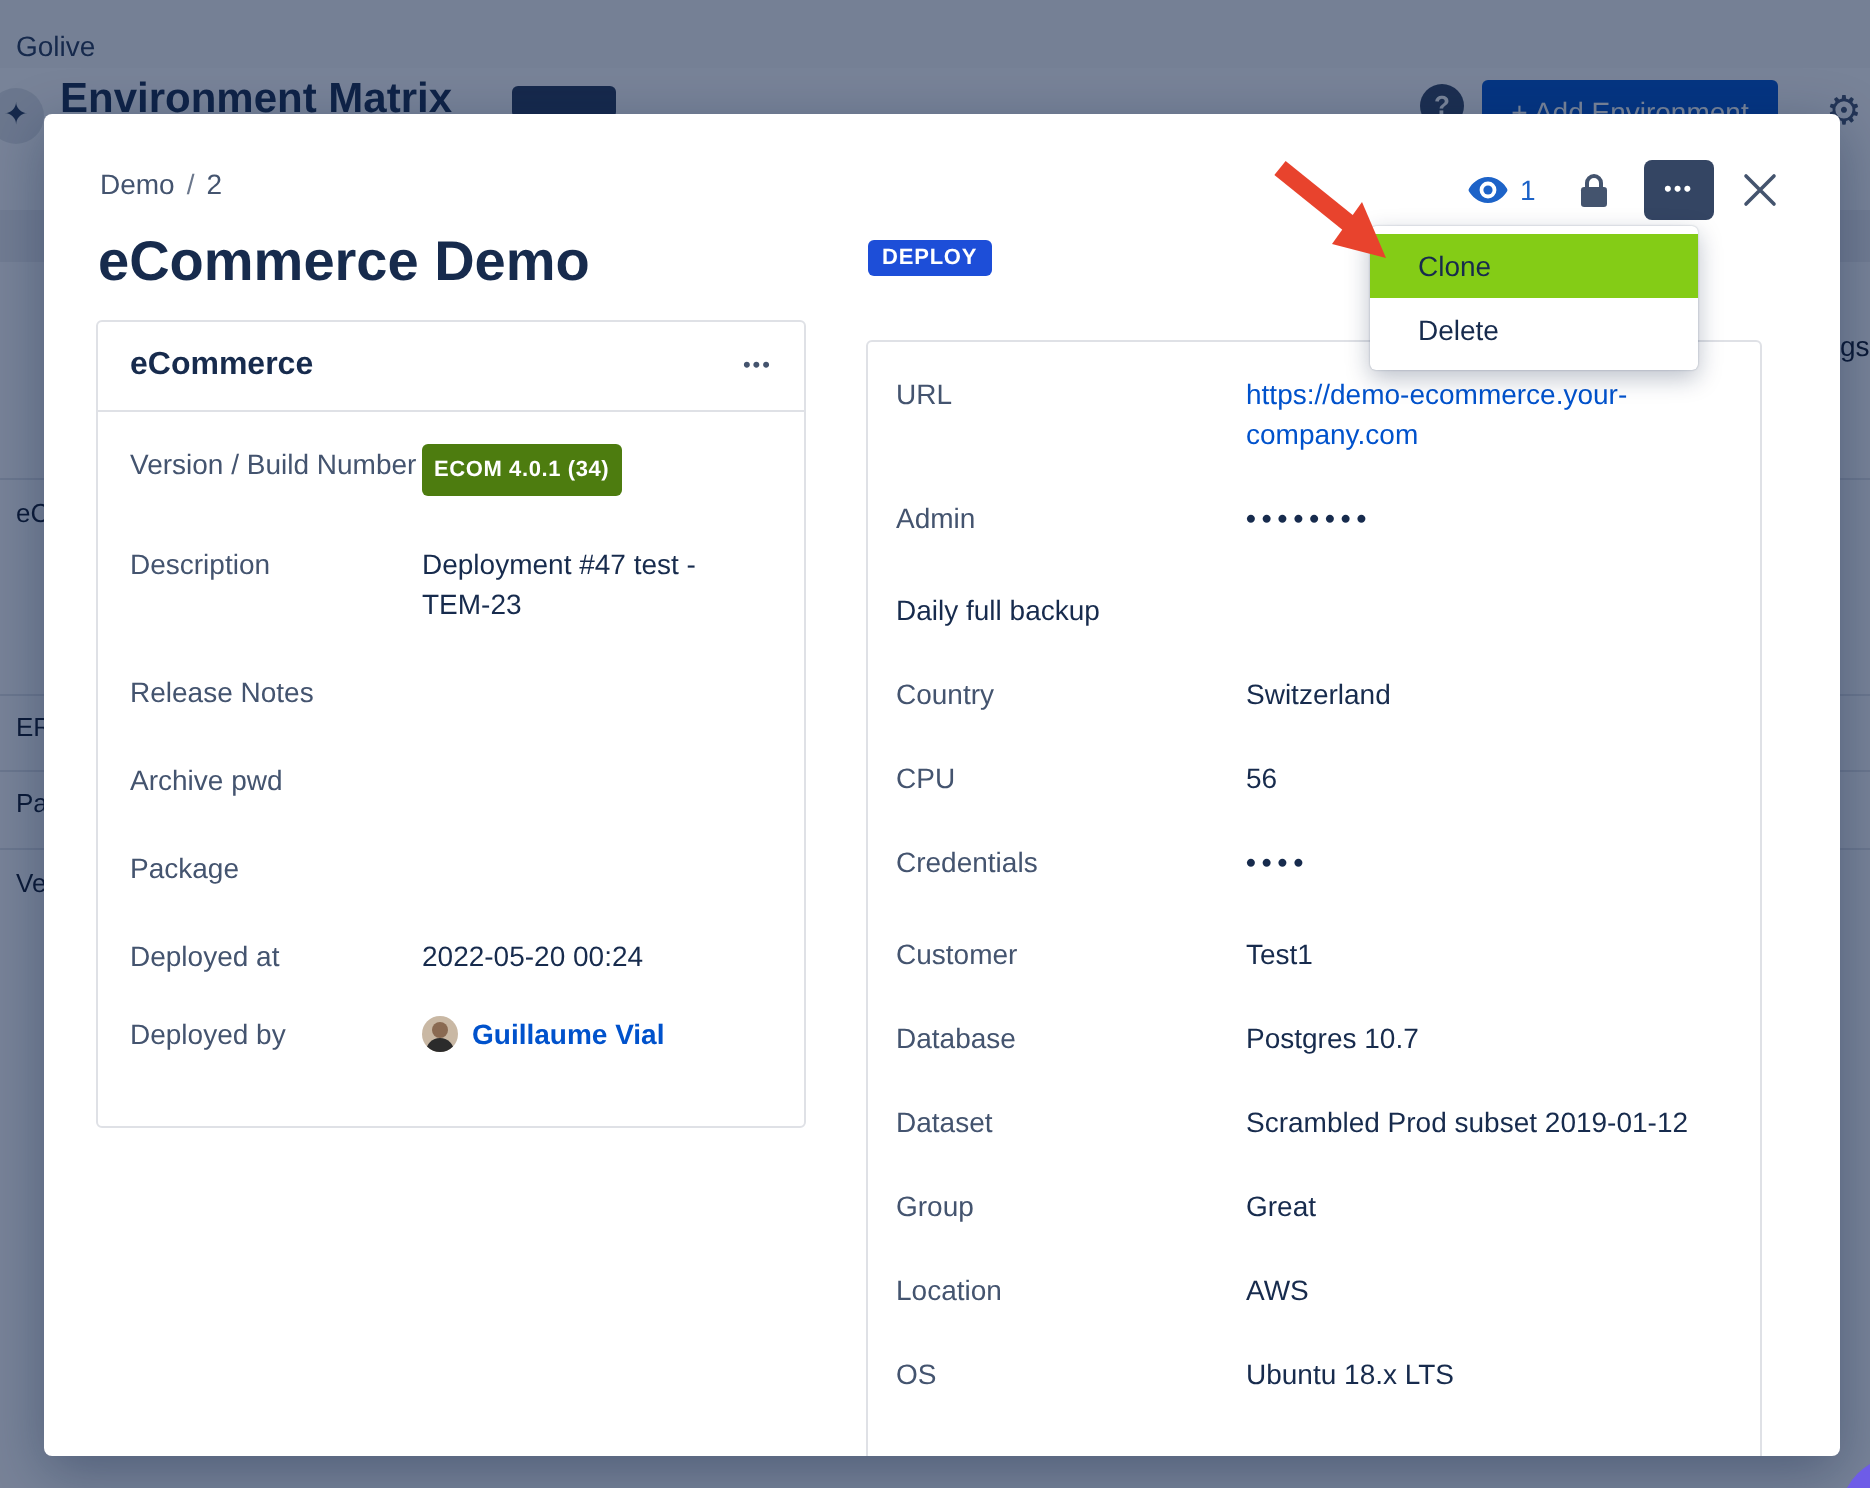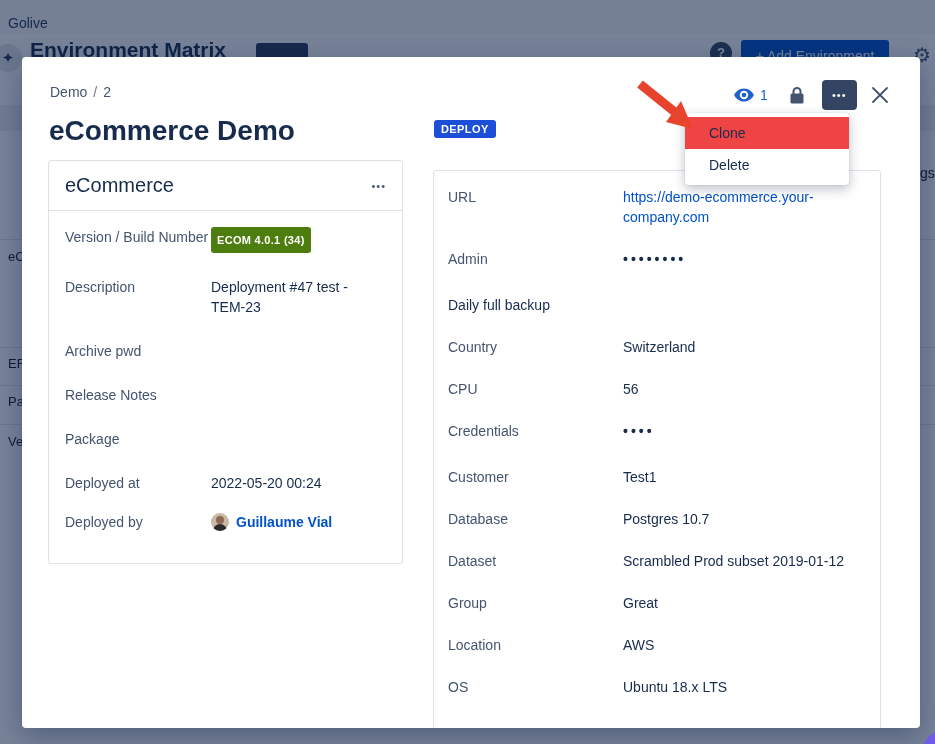--- a/index.html
+++ b/index.html
@@ -44,21 +44,21 @@
   .lock-btn { margin-right:18px; cursor:pointer; display:flex; align-items:center; }
   .meatball-btn { width:35px; height:30px; background:#344563; border:none; border-radius:4px;
                   color:#fff; font-size:11px; letter-spacing:1px; line-height:30px; text-align:center;
                   margin-right:12px; cursor:pointer; font-family:"Liberation Sans",sans-serif; }
   .close-btn { background:none; border:none; cursor:pointer; padding:2px; display:flex; }
   
   .card { position:absolute; border:1px solid #DFE1E6; border-radius:3px; background:#fff; }
   .card-left { left:26px; top:103px; width:355px; height:404px; }
   .card-left-header { display:flex; align-items:center; justify-content:space-between;
                       padding:13px 16px; border-bottom:1px solid #DFE1E6; }
-  .card-left-title { font-size:20px; font-weight:400; color:#172B4D; }
+  .card-left-title { font-size:16px; font-weight:700; color:#172B4D; }
   .card-meatball { background:none; border:none; color:#44546E; font-size:11px; letter-spacing:1px;
                    cursor:pointer; font-family:"Liberation Sans",sans-serif; }
   .card-left-body { padding:16px 16px 0 16px; }
   .frow { display:flex; margin-bottom:24px; }
   .frow .flabel { width:146px; flex:none; font-size:14px; line-height:20px; color:#44546F; }
   .frow .fvalue { font-size:14px; line-height:20px; color:#172B4D; width:160px; word-wrap:break-word; }
   .ecom-badge { display:inline-block; background:#4d7c0f; color:#fff; font-size:11px; font-weight:700;
                 padding:3px 6px; border-radius:3px; letter-spacing:.3px; }
   .deployer { display:flex; align-items:center; gap:7px;font-weight:bold; }
   .deployer a { color:#0052CC; text-decoration:none; font-size:14px; }
@@ -66,21 +66,21 @@
   .card-right { left:411px; top:113px; width:448px; height:640px; padding:16px 0 0 14px; }
   .card-right .frow { margin-bottom:22px; }
   .card-right .flabel { width:175px; }
   .card-right .fvalue { width:228px; }
   .fvalue a { color:#0052CC; text-decoration:none; }
   .dots { letter-spacing:3px; font-weight:700; font-size:13px; }
   
   .dropdown { position:absolute; left:685px; top:113px; width:164px; background:#fff; border-radius:3px;
               box-shadow:0 4px 12px rgba(9,30,66,0.28), 0 0 1px rgba(9,30,66,0.3); padding:4px 0; z-index:30; }
   .dd-item { font-size:14px; color:#172B4D; padding:8px 0 8px 24px; cursor:pointer; }
-  .dd-item.hover { background:#ef4444; }
+  .dd-item.hover { background:#84cc16; }
   
   .arrow-annotation { position:absolute; left:620px; top:76px; z-index:40; pointer-events:none; }
   
   .fab { position:absolute; left:920px; top:728px; width:60px; height:60px; border-radius:50%;
          background:#6E5CE7; z-index:50; border:none; }
   .icon-svg { display:block; }
 </style>
 </head>
 <body>
 
@@ -144,25 +144,25 @@
     <div class="card-left-body">
       <div class="frow">
         <span class="flabel">Version / Build Number</span>
         <span class="fvalue"><span class="ecom-badge">ECOM 4.0.1 (34)</span></span>
       </div>
       <div class="frow" style="margin-bottom:24px;">
         <span class="flabel">Description</span>
         <span class="fvalue" style="width:150px;">Deployment #47 test - TEM-23</span>
       </div>
       <div class="frow">
+        <span class="flabel">Release Notes</span>
+        <span class="fvalue"></span>
+      </div>
+      <div class="frow">
         <span class="flabel">Archive pwd</span>
-        <span class="fvalue"></span>
-      </div>
-      <div class="frow">
-        <span class="flabel">Release Notes</span>
         <span class="fvalue"></span>
       </div>
       <div class="frow">
         <span class="flabel">Package</span>
         <span class="fvalue"></span>
       </div>
       <div class="frow" style="margin-bottom:19px;">
         <span class="flabel">Deployed at</span>
         <span class="fvalue">2022-05-20 00:24</span>
       </div>

